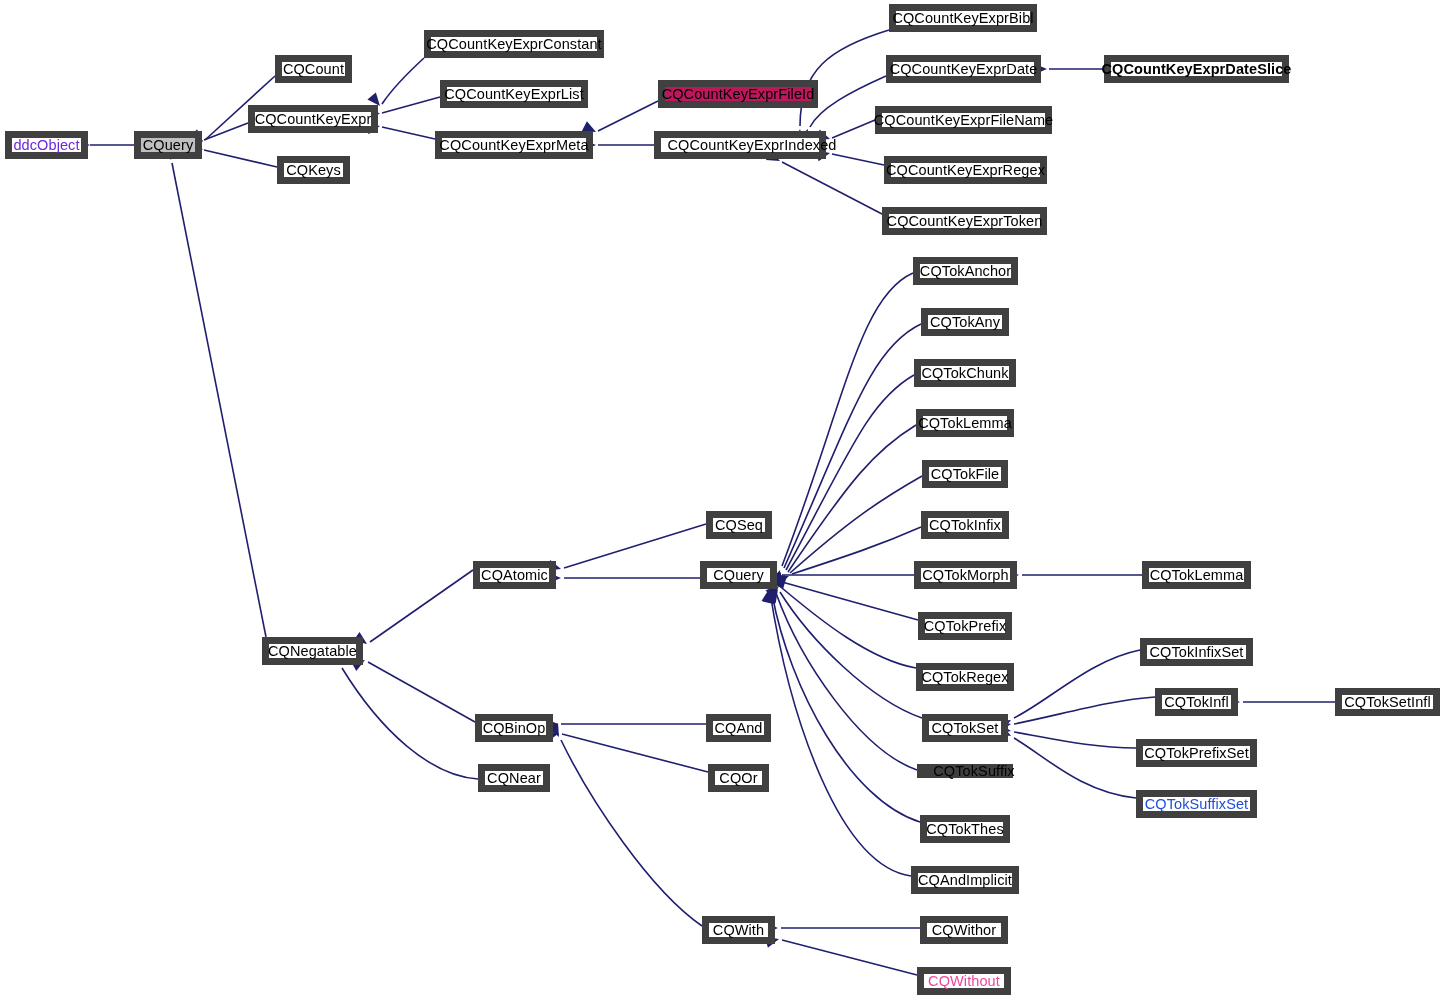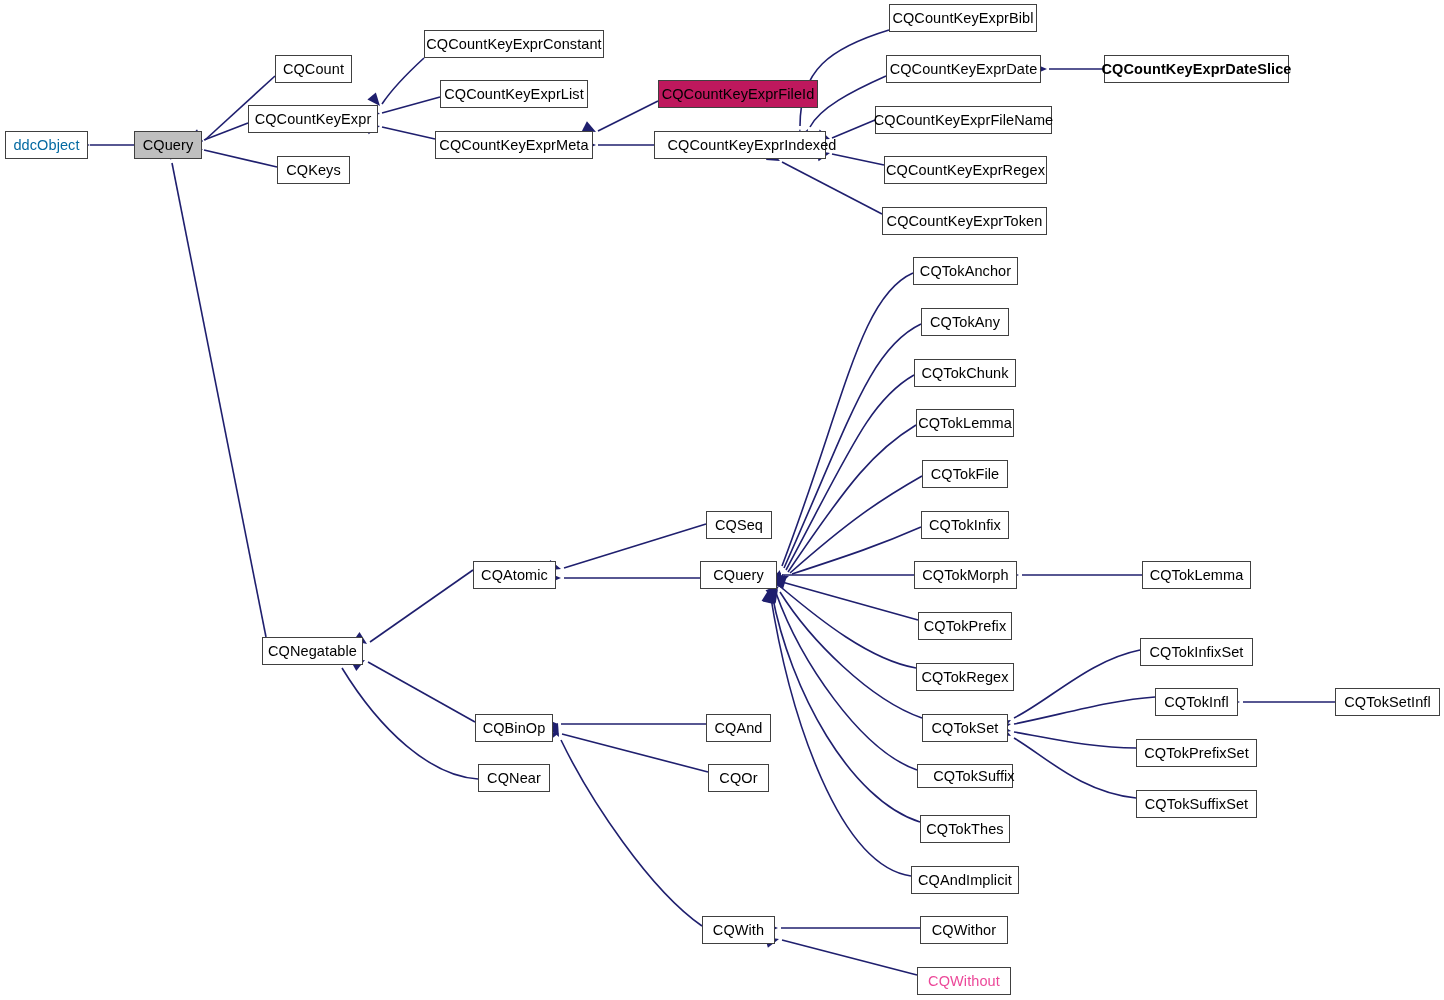--- a/index.html
+++ b/index.html
@@ -1,19 +1,19 @@
 <!DOCTYPE html>
 <html><head>
 <meta charset="utf-8">
 <style>
   html,body{margin:0;padding:0;background:#ffffff;}
   #canvas{position:relative;width:1444px;height:1000px;background:#ffffff;
     font-family:"Liberation Sans","DejaVu Sans",sans-serif;overflow:hidden;}
   #edges{position:absolute;left:0;top:0;width:1444px;height:1000px;}
-  .node{position:absolute;box-sizing:border-box;border:1px solid #f9a8d4;
+  .node{position:absolute;box-sizing:border-box;border:7px solid #f9a8d4;
     background:#ffffff;color:#000000;font-size:14.5px;line-height:1;
     display:flex;align-items:center;justify-content:center;white-space:nowrap;
     letter-spacing:0.1px;}
   .node.focus{background:#bfbfbf;border-color:#404040;}
 </style>
 </head>
 <body>
 
 <div id="canvas" style="background: rgb(255, 255, 255);">
   <svg id="edges" xmlns="http://www.w3.org/2000/svg" viewBox="0 0 1444 1000">
@@ -101,21 +101,21 @@
       <polygon points="0,0 -13,-5.5 -13,5.5" fill="#1f1f6e" transform="translate(1011,731) rotate(370)"></polygon>
       <path d="M 1136,798 C 1080,792 1045,756 1014,738" fill="none" stroke="#1f1f6e" stroke-width="1.6"></path>
       <polygon points="0,0 -13,-5.5 -13,5.5" fill="#1f1f6e" transform="translate(1011,736) rotate(389)"></polygon>
       <path d="M 1335,702 L 1243,702" fill="none" stroke="#1f1f6e" stroke-width="1.6"></path>
       <polygon points="0,0 -13,-5.5 -13,5.5" fill="#1f1f6e" transform="translate(1240,702) rotate(360)"></polygon>
       <path d="M 920,928 L 781,928" fill="none" stroke="#1f1f6e" stroke-width="1.6"></path>
       <polygon points="0,0 -13,-5.5 -13,5.5" fill="#1f1f6e" transform="translate(778,928) rotate(360)"></polygon>
       <path d="M 917,975 L 782,940" fill="none" stroke="#1f1f6e" stroke-width="1.6"></path>
       <polygon points="0,0 -13,-5.5 -13,5.5" fill="#1f1f6e" transform="translate(779,939) rotate(345)"></polygon>
     </svg>
-<div class="node" style="left: 5px; top: 131px; width: 83px; height: 28px; background: rgb(255, 255, 255); border-color: rgb(64, 64, 64); color: #0369a1;">
+<div class="node" style="left: 5px; top: 131px; width: 83px; height: 28px; background: rgb(255, 255, 255); border-color: rgb(64, 64, 64); color: #6d28d9;">
       <span>ddcObject</span>
     </div>
     <div class="node focus" style="left: 134px; top: 131px; width: 68px; height: 28px; background: rgb(191, 191, 191); border-color: rgb(64, 64, 64); color: rgb(0, 0, 0);">
       <span>CQuery</span>
     </div>
     <div class="node" style="left: 275px; top: 55px; width: 77px; height: 28px; background: rgb(255, 255, 255); border-color: rgb(64, 64, 64); color: rgb(0, 0, 0);">
       <span>CQCount</span>
     </div>
     <div class="node" style="left: 248px; top: 105px; width: 130px; height: 28px; background: rgb(255, 255, 255); border-color: rgb(64, 64, 64); color: rgb(0, 0, 0);">
       <span>CQCountKeyExpr</span>
@@ -179,42 +179,42 @@
     </div>
     <div class="node" style="left: 918px; top: 612px; width: 94px; height: 28px; background: rgb(255, 255, 255); border-color: rgb(64, 64, 64); color: rgb(0, 0, 0);">
       <span>CQTokPrefix</span>
     </div>
     <div class="node" style="left: 916px; top: 663px; width: 98px; height: 28px; background: rgb(255, 255, 255); border-color: rgb(64, 64, 64); color: rgb(0, 0, 0);">
       <span>CQTokRegex</span>
     </div>
     <div class="node" style="left: 922px; top: 714px; width: 86px; height: 28px; background: rgb(255, 255, 255); border-color: rgb(64, 64, 64); color: rgb(0, 0, 0);">
       <span>CQTokSet</span>
     </div>
-    <div class="node" style="left: 917px; top: 764px; width: 96px; height: 24px; background: rgb(255, 255, 255); border-color: rgb(64, 64, 64); color: rgb(0, 0, 0); padding-left: 18px;">
+    <div class="node" style="left: 917px; top: 764px; width: 96px; height: 14px; background: rgb(255, 255, 255); border-color: rgb(64, 64, 64); color: rgb(0, 0, 0); padding-left: 18px;">
       <span>CQTokSuffix</span>
     </div>
     <div class="node" style="left: 920px; top: 815px; width: 90px; height: 28px; background: rgb(255, 255, 255); border-color: rgb(64, 64, 64); color: rgb(0, 0, 0);">
       <span>CQTokThes</span>
     </div>
     <div class="node" style="left: 911px; top: 866px; width: 108px; height: 28px; background: rgb(255, 255, 255); border-color: rgb(64, 64, 64); color: rgb(0, 0, 0);">
       <span>CQAndImplicit</span>
     </div>
     <div class="node" style="left: 1142px; top: 561px; width: 109px; height: 28px; background: rgb(255, 255, 255); border-color: rgb(64, 64, 64); color: rgb(0, 0, 0);">
       <span>CQTokLemma</span>
     </div>
     <div class="node" style="left: 1140px; top: 638px; width: 113px; height: 28px; background: rgb(255, 255, 255); border-color: rgb(64, 64, 64); color: rgb(0, 0, 0);">
       <span>CQTokInfixSet</span>
     </div>
     <div class="node" style="left: 1155px; top: 688px; width: 83px; height: 28px; background: rgb(255, 255, 255); border-color: rgb(64, 64, 64); color: rgb(0, 0, 0);">
       <span>CQTokInfl</span>
     </div>
     <div class="node" style="left: 1136px; top: 739px; width: 121px; height: 28px; background: rgb(255, 255, 255); border-color: rgb(64, 64, 64); color: rgb(0, 0, 0);">
       <span>CQTokPrefixSet</span>
     </div>
-    <div class="node" style="left: 1136px; top: 790px; width: 121px; height: 28px; background: rgb(255, 255, 255); border-color: rgb(64, 64, 64); color: #000000;">
+    <div class="node" style="left: 1136px; top: 790px; width: 121px; height: 28px; background: rgb(255, 255, 255); border-color: rgb(64, 64, 64); color: #1d4ed8;">
       <span>CQTokSuffixSet</span>
     </div>
     <div class="node" style="left: 1335px; top: 688px; width: 105px; height: 28px; background: rgb(255, 255, 255); border-color: rgb(64, 64, 64); color: rgb(0, 0, 0);">
       <span>CQTokSetInfl</span>
     </div>
     <div class="node" style="left: 473px; top: 561px; width: 83px; height: 28px; background: rgb(255, 255, 255); border-color: rgb(64, 64, 64); color: rgb(0, 0, 0);">
       <span>CQAtomic</span>
     </div>
     <div class="node" style="left: 262px; top: 637px; width: 101px; height: 28px; background: rgb(255, 255, 255); border-color: rgb(64, 64, 64); color: rgb(0, 0, 0);">
       <span>CQNegatable</span>

